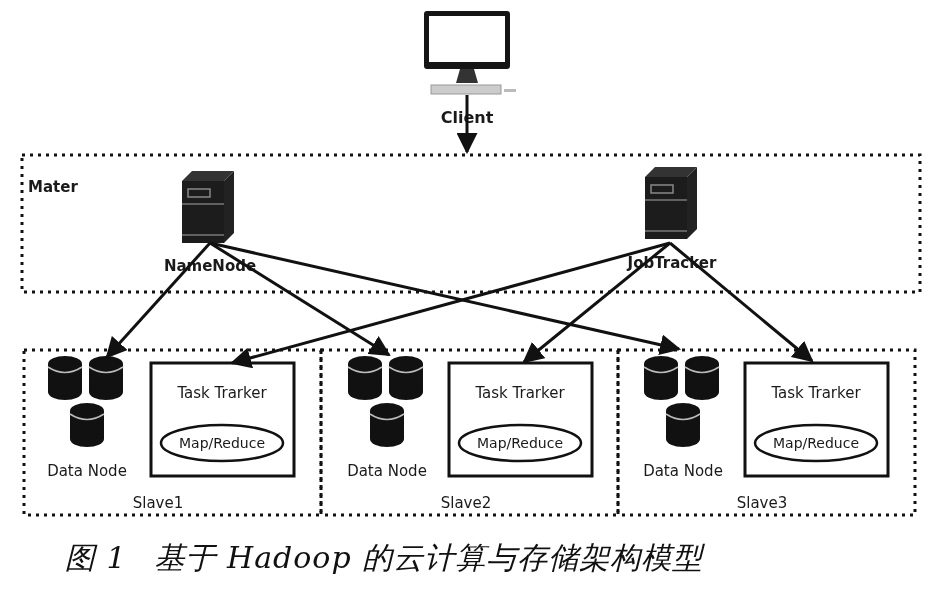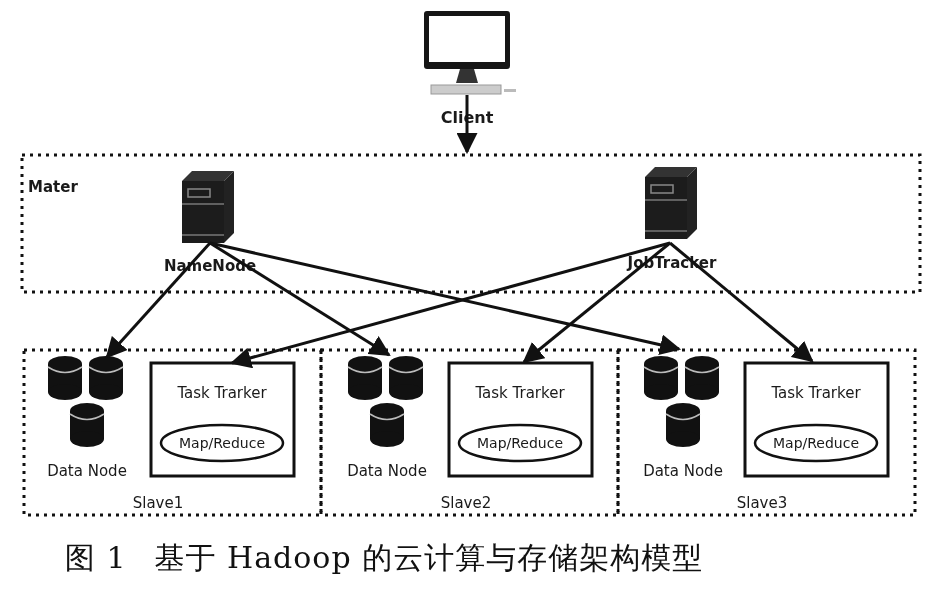--- a/index.html
+++ b/index.html
@@ -1,21 +1,21 @@
 <!DOCTYPE html>
 <html><head>
 <meta charset="utf-8">
 <style>
   html, body { margin: 0; padding: 0; background: #ffffff; }
   body { width: 944px; height: 594px; position: relative; overflow: hidden;
          font-family: "DejaVu Sans", sans-serif; }
   svg { position: absolute; left: 0; top: 0; }
   .lbl { font-family: "DejaVu Sans", sans-serif; fill: #1a1a1a; }
   .caption { position: absolute; left: 0; top: 538px; width: 768px; text-align: center;
-             font-family: "DejaVu Serif", serif; font-size: 30px; color: #111; letter-spacing: 1px; }
+             font-family: "DejaVu Serif", serif; font-size: 30px; color: #111; letter-spacing: 1px; font-style: italic; }
   .caption span { margin: 0 14px; }
 </style>
 </head>
 <body>
 
 <svg width="944" height="594" viewBox="0 0 944 594">
   <defs>
     <marker id="arr" viewBox="0 0 10 10" refX="9" refY="5" markerWidth="7" markerHeight="7" orient="auto-start-reverse">
       <path d="M0,0 L10,5 L0,10 z" fill="#111"></path>
     </marker>

